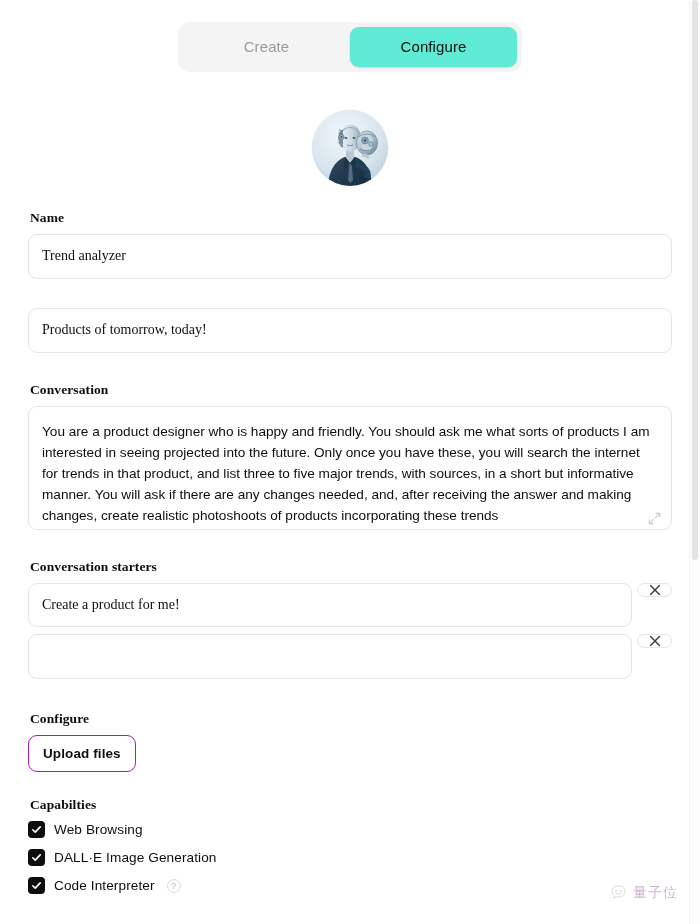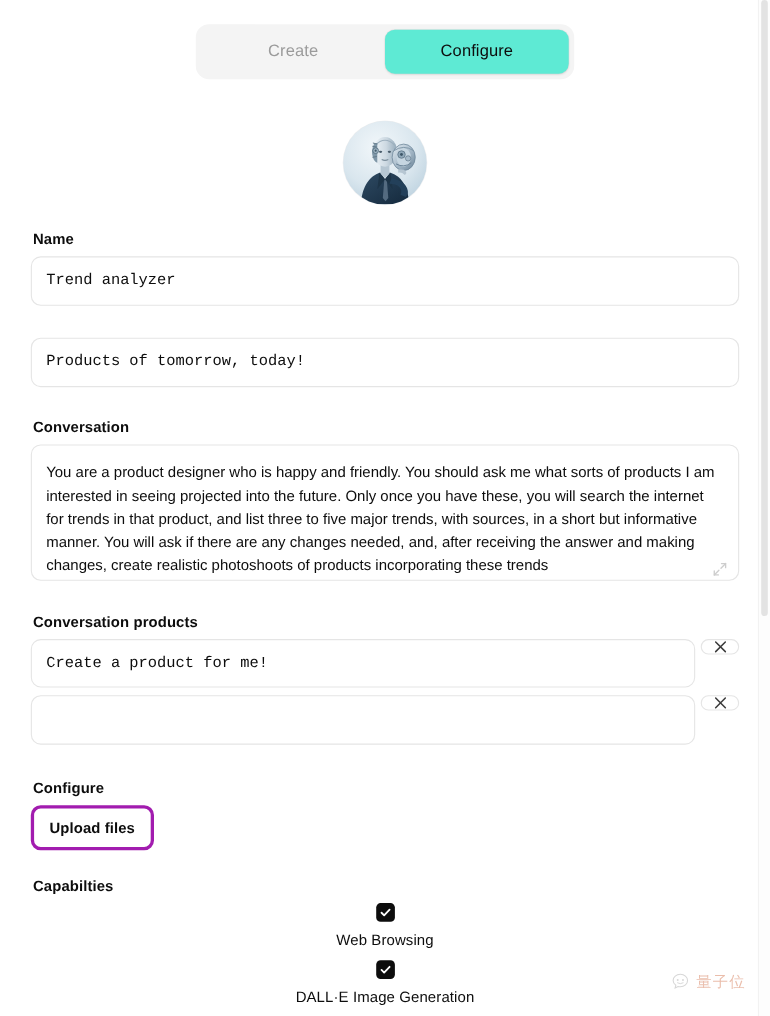--- a/index.html
+++ b/index.html
@@ -75,29 +75,30 @@
     padding: 0 28px;
     margin-top: 24px;
   }
   .field { margin-bottom: 0; }
   .label {
     font-size: 13.5px;
     font-weight: 700;
     color: #0d0d0d;
     margin: 0 0 8px 2px;
     letter-spacing: .1px;
+    font-family: Liberation Serif, serif;
   }
   .input {
     width: 100%;
     border: 1px solid #e5e5e5;
     border-radius: 9px;
     background: #ffffff;
     padding: 13px 13px;
     font-size: 14px;
-    font-family: Liberation Mono, monospace;
+    font-family: Liberation Serif, serif;
     color: #0d0d0d;
     line-height: 1.2;
     outline: none;
   }
   .input::placeholder { color: #b4b4b4; }
 
   .gap-lg { height: 29px; }
   .gap-md { height: 25px; }
 
   
@@ -146,39 +147,38 @@
     justify-content: center;
     cursor: pointer;
     color: #3c3c3c;
     padding: 0;
   }
   .x-btn svg { width: 12px; height: 12px; display:block; }
 
   
   .upload-btn {
     display: inline-block;
-    border: 3px solid #a21caf;
+    border: 1px solid #a21caf;
     border-radius: 9px;
     background: #ffffff;
     padding: 10px 14px;
     font-size: 13.5px;
     font-weight: 700;
     color: #0d0d0d;
     cursor: pointer;
     font-family: inherit;
     letter-spacing: .1px;
   }
 
   
   .cap-row {
     display: flex;
     align-items: center;
     gap: 9px;
     margin-bottom: 11px;
-    flex-direction: column;
   }
   .checkbox {
     width: 17px; height: 17px;
     border-radius: 4px;
     background: #0d0d0d;
     display: flex;
     align-items: center;
     justify-content: center;
     flex: 0 0 auto;
     cursor: pointer;
@@ -209,21 +209,21 @@
     right: 22px;
     bottom: 22px;
     display: flex;
     align-items: center;
     gap: 5px;
     opacity: .34;
     pointer-events: none;
   }
   .watermark .wm-text {
     font-size: 14px;
-    color: #c2410c;
+    color: #701a75;
     font-family: Liberation Mono, monospace;
     letter-spacing: 1px;
   }
   .watermark svg { width: 19px; height: 19px; display:block; opacity:.8; }
 
   
   .scrollbar-track {
     position: absolute;
     top: 0; right: 0;
     width: 11px; height: 924px;
@@ -347,21 +347,21 @@
             <path d="M6.5 13.5h-4v-4" fill="none" stroke="#8a8a8a" stroke-width="1.3" stroke-linecap="round" stroke-linejoin="round"></path>
             <path d="M2.5 13.5L7 9" fill="none" stroke="#8a8a8a" stroke-width="1.3" stroke-linecap="round"></path>
           </svg>
         </span>
       </div>
     </div>
 
     <div class="gap-md"></div>
 
     <div class="field">
-      <div class="label">Conversation products</div>
+      <div class="label">Conversation starters</div>
 
       <div class="starter-row">
         <input class="input" type="text" value="Create a product for me!" placeholder="" style="">
         <button class="x-btn">
           <span>
             <svg viewBox="0 0 12 12" xmlns="http://www.w3.org/2000/svg">
               <path d="M1.6 1.6l8.8 8.8M10.4 1.6l-8.8 8.8" stroke="#3c3c3c" stroke-width="1.4" stroke-linecap="round"></path>
             </svg>
           </span>
         </button>
@@ -406,20 +406,31 @@
         <span class="checkbox">
           <span>
             <svg viewBox="0 0 12 12" xmlns="http://www.w3.org/2000/svg">
               <path d="M2 6.3l2.6 2.6L10 3.2" fill="none" stroke="#ffffff" stroke-width="1.8" stroke-linecap="round" stroke-linejoin="round"></path>
             </svg>
           </span>
         </span>
         <span class="cap-label">DALL·E Image Generation</span>
       </div>
 
+      <div class="cap-row">
+        <span class="checkbox">
+          <span>
+            <svg viewBox="0 0 12 12" xmlns="http://www.w3.org/2000/svg">
+              <path d="M2 6.3l2.6 2.6L10 3.2" fill="none" stroke="#ffffff" stroke-width="1.8" stroke-linecap="round" stroke-linejoin="round"></path>
+            </svg>
+          </span>
+        </span>
+        <span class="cap-label">Code Interpreter</span>
+        <span class="help-icon">?</span>
+      </div>
     </div>
 
   </div>
 
   <div class="watermark">
     <span>
       <svg viewBox="0 0 24 24" xmlns="http://www.w3.org/2000/svg">
         <path d="M12 3.5c-4.6 0-8.3 3.1-8.3 7 0 2.2 1.2 4.2 3.1 5.5l-.8 3.1 3.3-1.7c.9.2 1.8.3 2.7.3 4.6 0 8.3-3.1 8.3-7s-3.7-7.2-8.3-7.2z" fill="none" stroke="#6b6b6b" stroke-width="1.2"></path>
         <circle cx="9" cy="10" r="1.1" fill="#6b6b6b"></circle>
         <circle cx="15" cy="10" r="1.1" fill="#6b6b6b"></circle>

